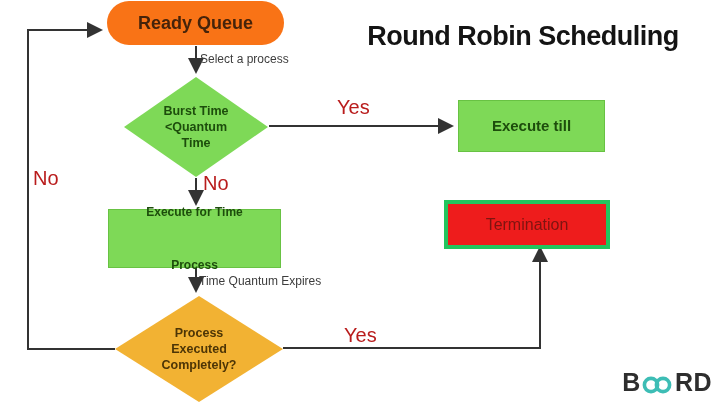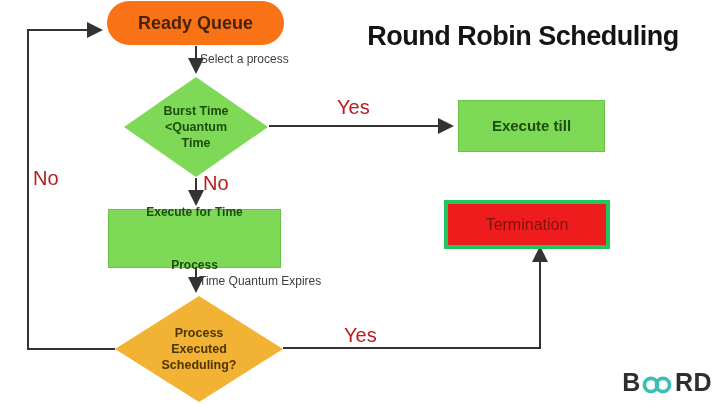--- a/index.html
+++ b/index.html
@@ -80,21 +80,21 @@
     <span>Process</span>
   </div>
 
   <div class="node rect box-termination">
     <span>Termination</span>
   </div>
 
   <div class="node diamond diamond-yellow">
     <span>Process</span>
     <span>Executed</span>
-    <span>Scheduling?</span>
+    <span>Completely?</span>
   </div>
 
   <span class="lbl" style="left:200px;top:52px;">Select a process</span>
   <span class="yn" style="left:337px;top:96px;">Yes</span>
   <span class="yn" style="left:203px;top:172px;">No</span>
   <span class="yn" style="left:33px;top:167px;">No</span>
   <span class="lbl" style="left:199px;top:274px;">Time Quantum Expires</span>
   <span class="yn" style="left:344px;top:324px;">Yes</span>
 
   <div class="logo">

